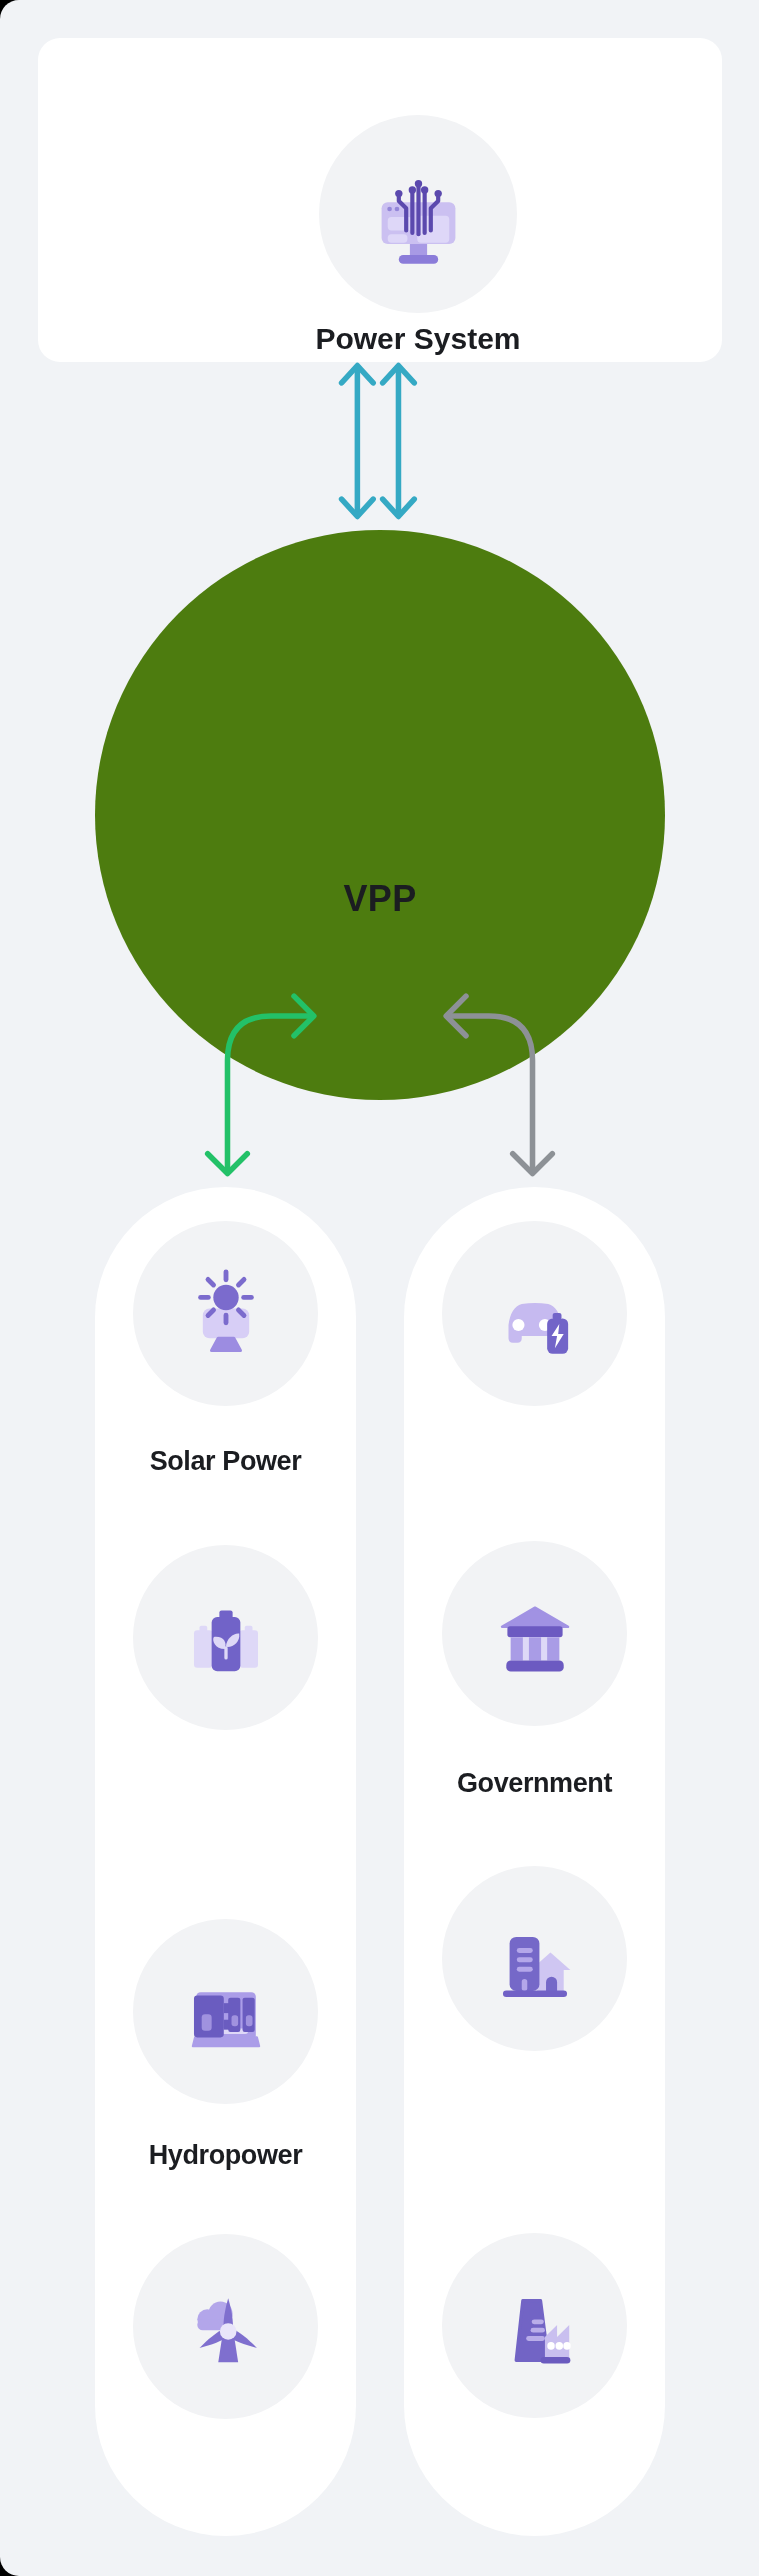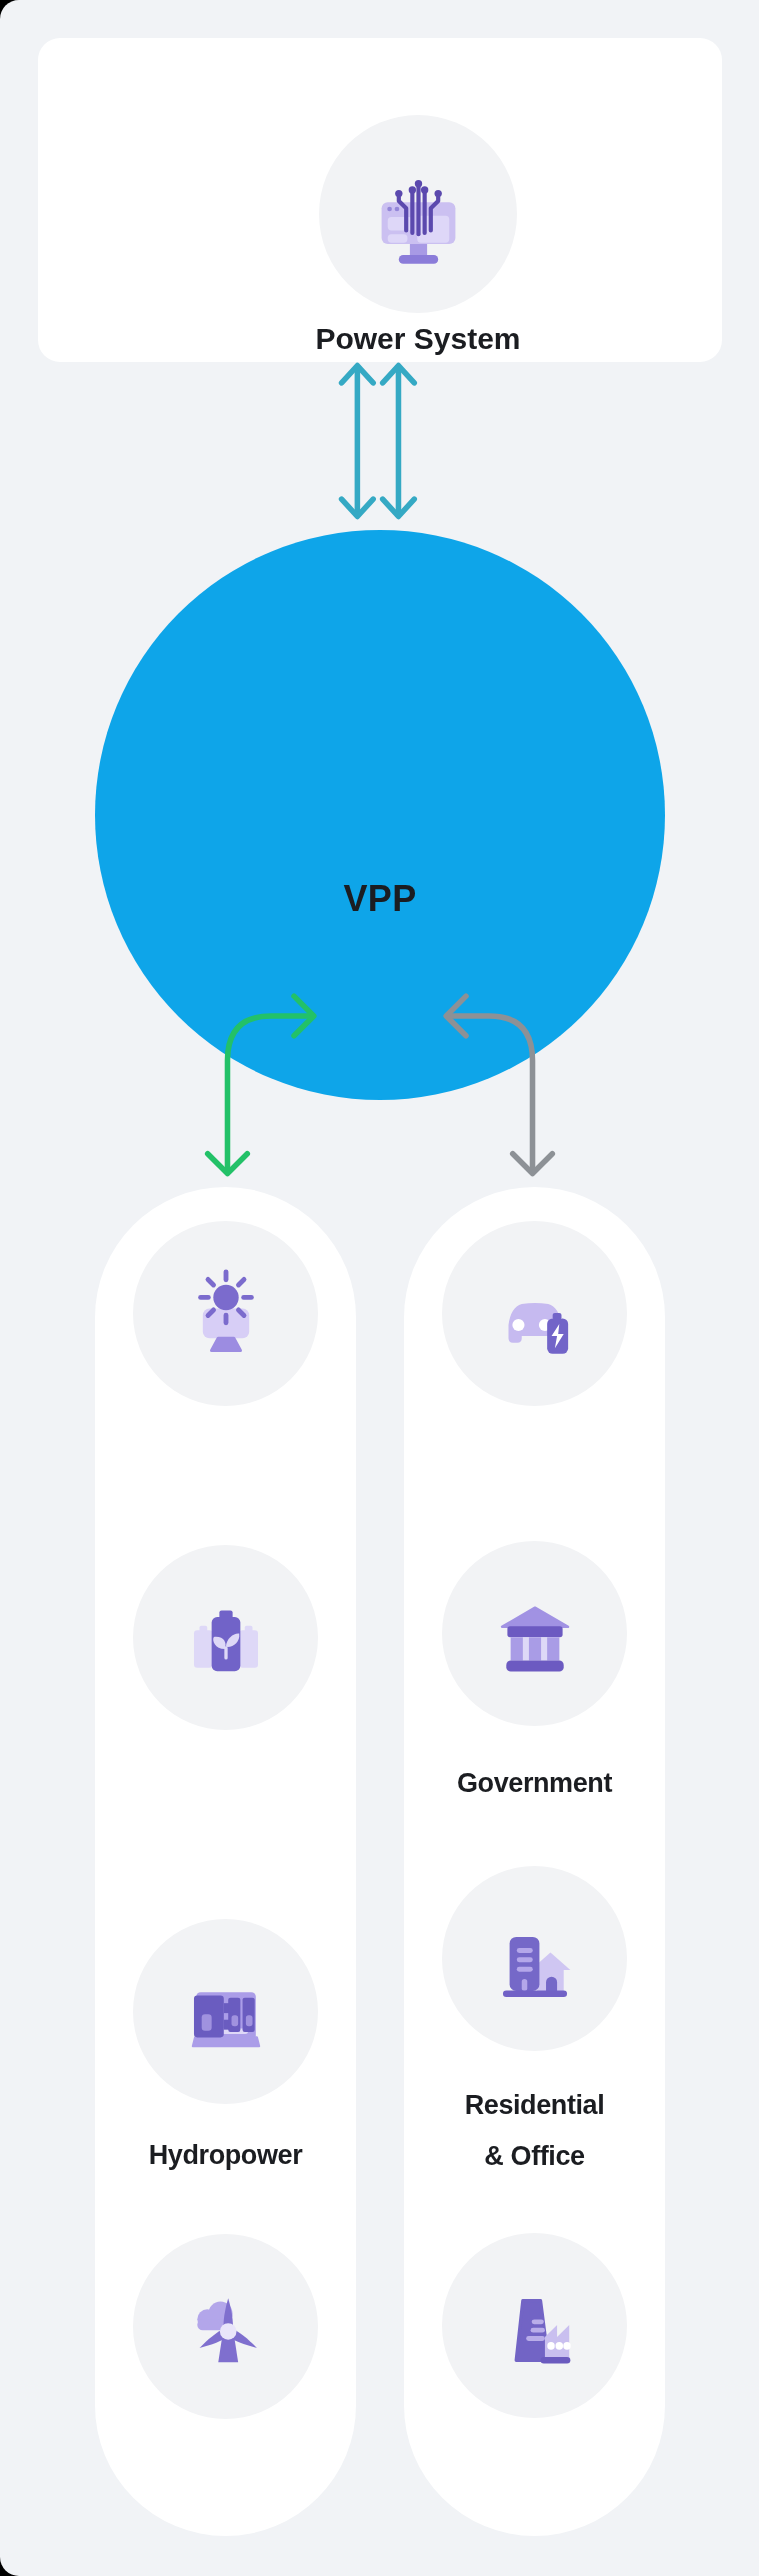--- a/index.html
+++ b/index.html
@@ -20,21 +20,21 @@
   .node-circle{width:185px;height:185px;}
   .node-circle svg{width:106px;height:106px;}
   .ps-circle{left:281px;top:77px;width:198px;height:198px;}
   .ps-circle svg{width:123px;height:123px;}
   .pill{
     top:1187px;width:261px;height:1349px;background:#ffffff;border-radius:131px;
   }
   .pill-left{left:95px;}
   .pill-right{left:404px;}
   .hub{
-    left:95px;top:530px;width:570px;height:570px;background:#0ea5e9;border-radius:50%;
+    left:95px;top:530px;width:570px;height:570px;background:#4d7c0f;border-radius:50%;
   }
   .label{
     color:#1b1d21;font-weight:700;text-align:center;white-space:pre-line;
   }
   .item-label{width:261px;font-size:27px;line-height:51px;letter-spacing:-0.4px;}
   .col-left-label{left:95px;}
   .col-right-label{left:404px;}
   .ps-label{left:38px;top:283px;width:684px;font-size:30px;line-height:36px;}
   .hub-label{left:95px;top:877px;width:570px;font-size:36px;line-height:43px;letter-spacing:0.4px;}
   svg{display:block;}
@@ -112,20 +112,21 @@
         <line x1="48" y1="17" x2="48" y2="10"></line>
         <line x1="36.7" y1="21.7" x2="31.7" y2="16.7"></line>
         <line x1="32" y1="33" x2="25" y2="33"></line>
         <line x1="36.7" y1="44.3" x2="31.7" y2="49.3"></line>
         <line x1="48" y1="49" x2="48" y2="56"></line>
         <line x1="59.3" y1="44.3" x2="64.3" y2="49.3"></line>
       </g>
       <circle cx="48" cy="33" r="11.5" fill="#7b6bcd"></circle>
     </svg>
   </div>
+  <div class="abs label item-label col-left-label" style="top:1436px;">Solar Power</div>
 
   <div class="abs icon-circle node-circle" style="left:133px;top:1545px;">
     <svg viewBox="0 0 96 96">
       <g fill="#ded8f7">
         <rect x="24" y="37" width="7" height="6" rx="1.5"></rect>
         <rect x="19" y="41" width="17" height="34" rx="3"></rect>
         <rect x="65" y="37" width="7" height="6" rx="1.5"></rect>
         <rect x="60" y="41" width="17" height="34" rx="3"></rect>
       </g>
       <rect x="42" y="23" width="12" height="8" rx="2" fill="#7163c8"></rect>
@@ -208,22 +209,20 @@
       <g fill="#b4a7ea">
         <rect x="31.5" y="38" width="14.5" height="4.5" rx="2.25"></rect>
         <rect x="31.5" y="46.5" width="14.5" height="4.5" rx="2.25"></rect>
         <rect x="31.5" y="55" width="14.5" height="4.5" rx="2.25"></rect>
         <rect x="36" y="66" width="5" height="11" rx="2.5"></rect>
       </g>
       <path d="M58 77 V69 a5 5 0 0 1 10 0 V77 Z" fill="#7568c8"></path>
       <rect x="19" y="76.5" width="58" height="6" rx="3" fill="#7161c6"></rect>
     </svg>
   </div>
-  <div class="abs label item-label col-right-label" style="top:2080px;">Residential
-&amp; Office</div>
 
   <div class="abs icon-circle node-circle" style="left:442px;top:2233px;">
     <svg viewBox="0 0 96 96">
       <path d="M37 25 H53 L60 79 H31 Z" fill="#7264c5" stroke="#7264c5" stroke-width="3" stroke-linejoin="round"></path>
       <g fill="#b9ade9">
         <rect x="45" y="42" width="11" height="4.5" rx="2.25"></rect>
         <rect x="44" y="49.5" width="13" height="4.5" rx="2.25"></rect>
         <rect x="40" y="57" width="17" height="4.5" rx="2.25"></rect>
       </g>
       <path d="M57 79 L57 58 L68 47 L68 58 L79 47 L79 79 Z" fill="#c9bfef"></path>

